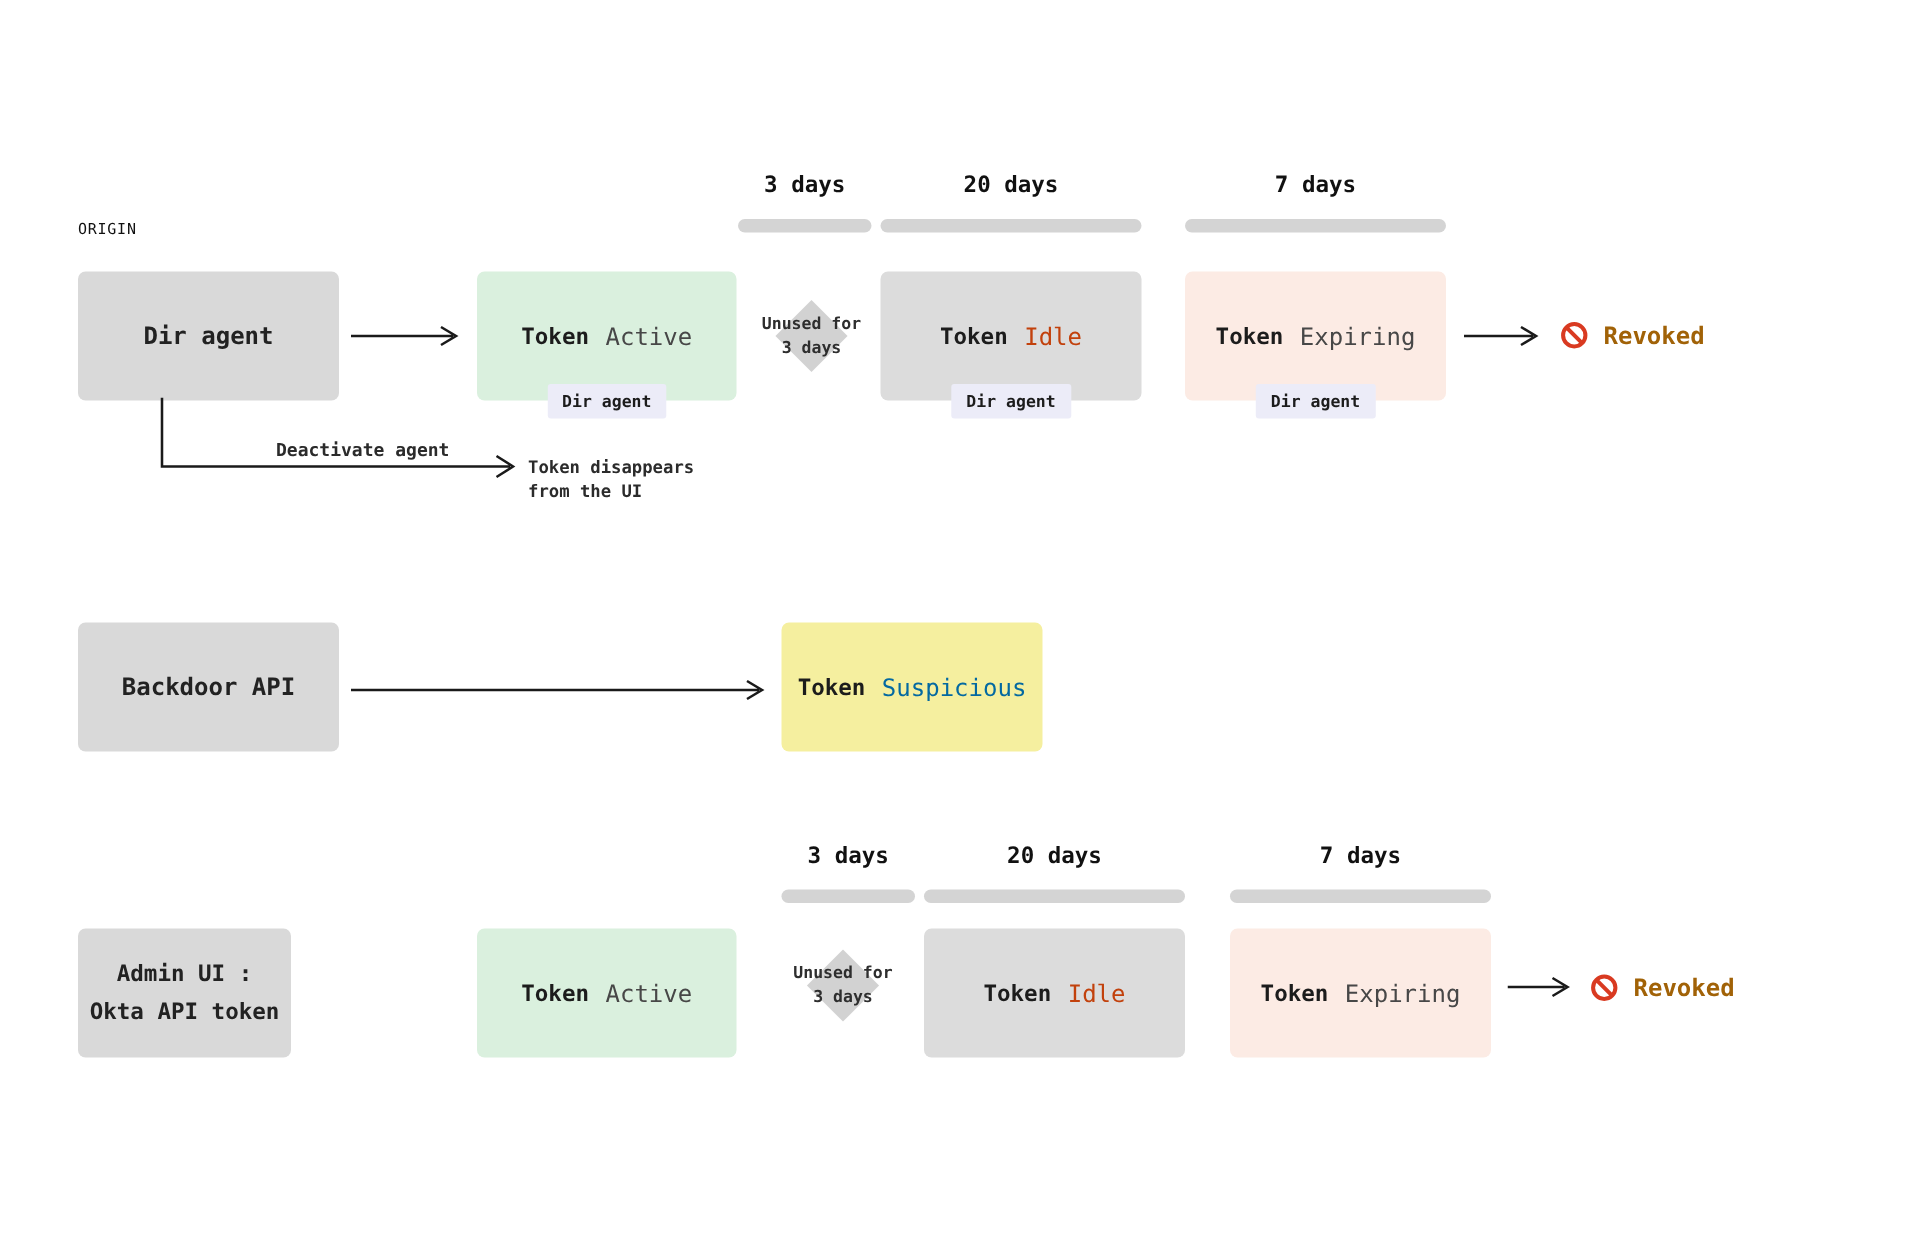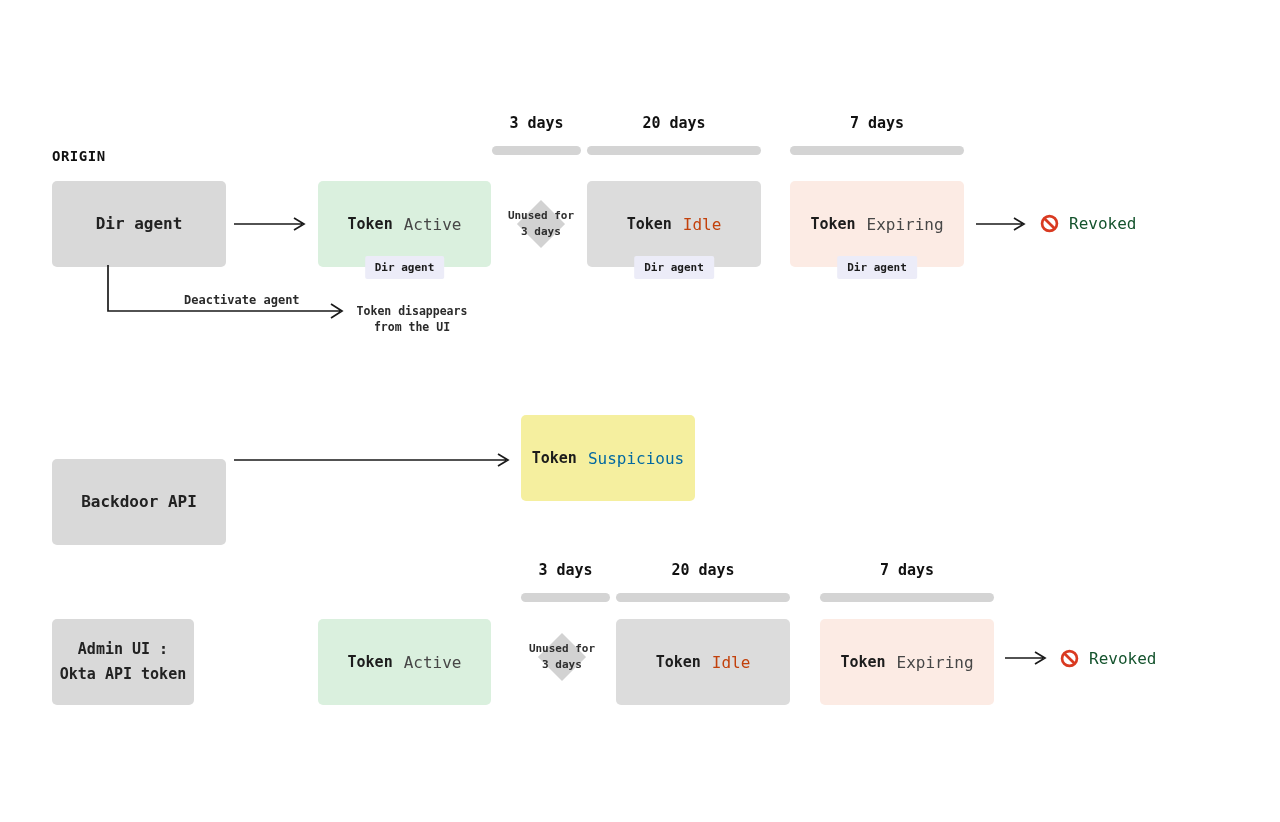--- a/index.html
+++ b/index.html
@@ -2,21 +2,21 @@
 <html><head>
 <meta charset="utf-8">
 <style>
   html,body { margin:0; padding:0; background:#ffffff; }
   .canvas {
     position:relative; width:1280px; height:822px; background:#ffffff;
     font-family:"DejaVu Sans Mono","Liberation Mono",monospace; color:#1c1c1c;
     overflow:hidden;
   }
   .abs { position:absolute; }
-  .origin-label { font-size:14px; font-weight:700; letter-spacing:0.5px; color:#111; }
+  .origin-label { font-size:10px; font-weight:400; letter-spacing:0.5px; color:#111; }
   .tl-label { font-size:15px; font-weight:700; text-align:center; color:#111; }
   .tl-bar { height:9px; border-radius:5px; background:#d4d4d4; }
   .box { border-radius:5px; display:flex; align-items:center; justify-content:center; box-sizing:border-box; }
   .origin-box { background:#d9d9d9; font-size:16px; font-weight:700; text-align:center; line-height:1.7; color:#222; }
   .token-box { flex-direction:row; gap:11px; }
   .token-title { font-size:15px; font-weight:700; color:#1c1c1c; }
   .token-state { font-size:16px; color:#474747; }
   .bg-active { background:#daf0de; }
   .bg-idle { background:#dcdcdc; }
   .bg-idle .token-state { color:#c2410c; }
@@ -27,23 +27,23 @@
     position:absolute; bottom:-12px; left:50%; transform:translateX(-50%);
     background:#ececf8; border-radius:2px; padding:5px 10px;
     font-size:11px; font-weight:700; white-space:nowrap; color:#1c1c1c;
   }
   .gate { display:flex; flex-direction:column; align-items:center; justify-content:center; }
   .gate-diamond { position:absolute; left:50%; top:50%; width:34px; height:34px;
     margin:-17px 0 0 -17px; background:#d2d2d2; transform:rotate(45deg); }
   .gate-text { position:relative; font-size:11px; font-weight:700; text-align:center;
     line-height:1.5; color:#2e2e2e; white-space:nowrap; }
   .small-note { font-size:11.5px; font-weight:700; line-height:1.4; color:#2b2b2b; white-space:nowrap; }
-  .center-note { text-align:center; }
+  .center-note { text-align:left; }
   .revoked { display:flex; align-items:center; gap:10px; }
-  .revoked-label { font-size:16px; font-weight:400; color:#14532d; }
+  .revoked-label { font-size:16px; font-weight:700; color:#a16207; }
   svg.arrow, svg.no-sign { display:block; }
 </style>
 </head>
 <body>
 
 <div class="canvas">
 
   <div class="abs origin-label" style="left:52px; top:148px;">ORIGIN</div>
 
   <div class="abs tl-label" style="left:492px; top:114px; width:89px;">3 days</div>
@@ -102,21 +102,21 @@
 
   <svg class="abs arrow" style="left:100px; top:265px;" width="254" height="56" viewBox="0 0 254 56">
     <path d="M8 0 V46 H240 M231 39 L242 46 L231 53" fill="none" stroke="#1a1a1a" stroke-width="1.7"></path>
   </svg>
   <div class="abs small-note" style="left:184px; top:292px; font-size:12px;">Deactivate agent</div>
   <div class="abs small-note center-note" style="left:352px; top:303px; width:120px;">
     <div>Token disappears</div>
     <div>from the UI</div>
   </div>
 
-  <div class="abs box origin-box" style="left:52px; top:415px; width:174px; height:86px;margin-top:44px;">
+  <div class="abs box origin-box" style="left:52px; top:415px; width:174px; height:86px;">
     <span>Backdoor API</span>
   </div>
 
   <svg class="abs arrow" style="left:234px; top:452px;" width="284" height="16" viewBox="0 0 284 16">
     <path d="M0 8 H272 M264 2 L274 8 L264 14" fill="none" stroke="#1a1a1a" stroke-width="1.7"></path>
   </svg>
 
   <div class="abs box token-box bg-suspicious" style="left:521px; top:415px; width:174px; height:86px;">
     <div class="token-title">Token</div>
     <div class="token-state">Suspicious</div>

